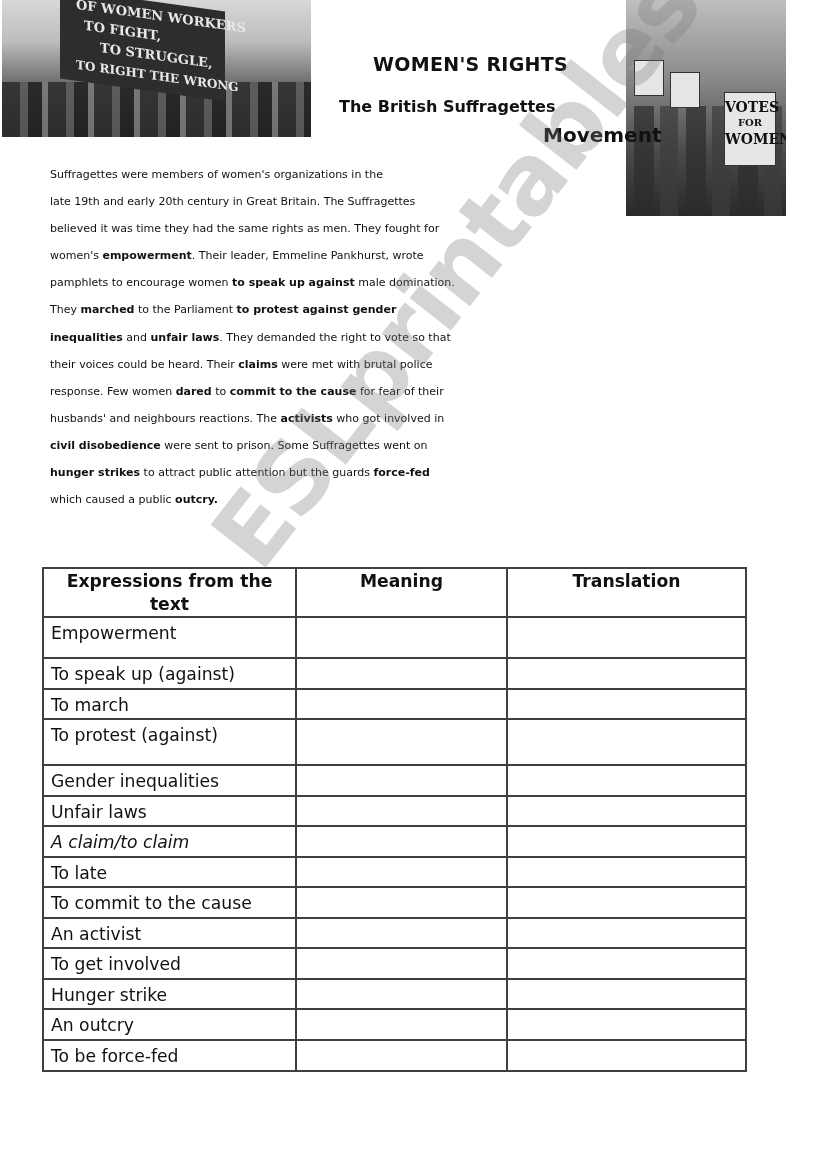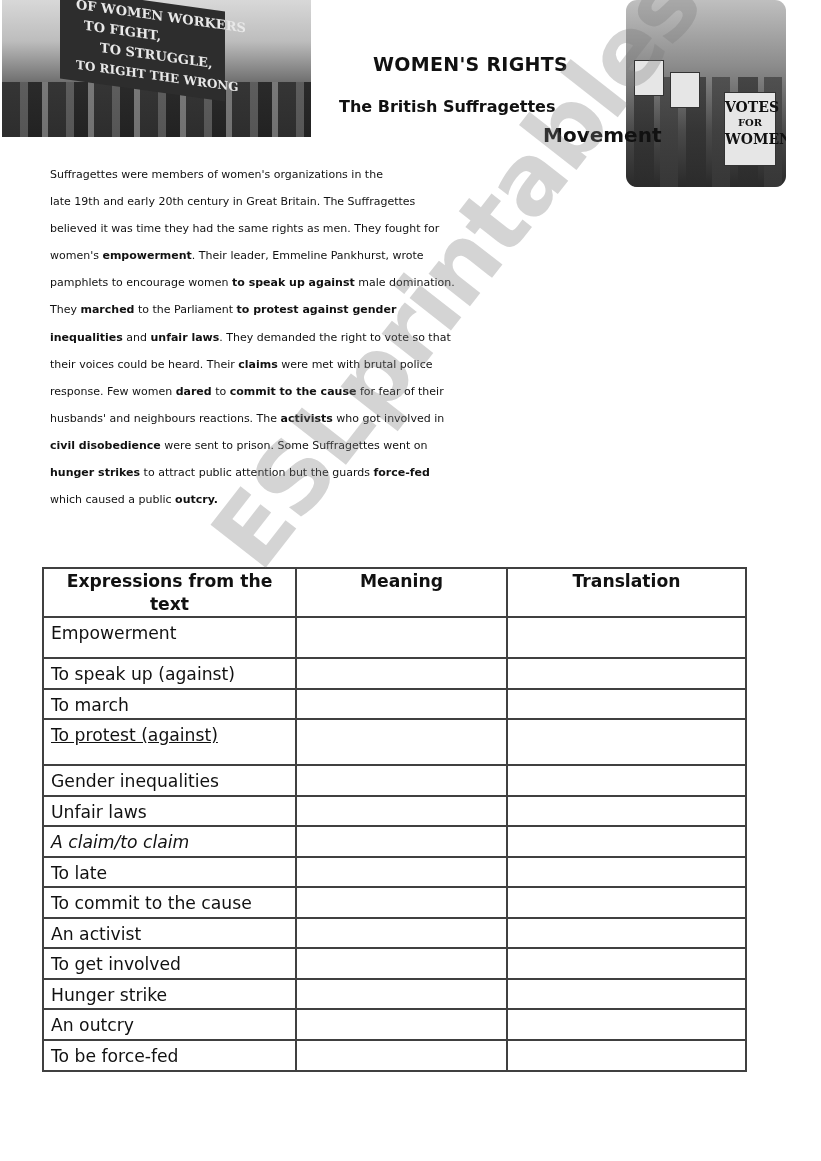--- a/index.html
+++ b/index.html
@@ -1,19 +1,19 @@
 <!DOCTYPE html>
 <html><head>
 <meta charset="utf-8">
 <style>
   html, body { margin: 0; padding: 0; background: #ffffff; }
   body { width: 821px; height: 1161px; position: relative; overflow: hidden; font-family: "DejaVu Sans", sans-serif; color: #111; }
   .photo { position: absolute; background: #8a8a8a; overflow: hidden; }
   .photo-left { left: 2px; top: 0; width: 309px; height: 137px; background: linear-gradient(180deg, #d8d8d8 0%, #bdbdbd 30%, #6f6f6f 60%, #3a3a3a 100%); }
-  .photo-right { left: 626px; top: 0; width: 160px; height: 187px; background: linear-gradient(180deg, #bfbfbf 0%, #8c8c8c 35%, #4a4a4a 70%, #2a2a2a 100%); border-radius: 11px; }
+  .photo-right { left: 626px; top: 0; width: 160px; height: 216px; background: linear-gradient(180deg, #bfbfbf 0%, #8c8c8c 35%, #4a4a4a 70%, #2a2a2a 100%); }
   .banner { position: absolute; left: 58px; top: 0; width: 165px; height: 90px; background: #2d2d2d; transform: skewY(8deg); color: #e8e8e8; font-family: "DejaVu Serif", serif; font-weight: bold; font-size: 13px; line-height: 20px; padding: 4px 0 0 16px; box-sizing: border-box; }
   .banner div { white-space: nowrap; }
   .crowd { position: absolute; left: 0; bottom: 0; width: 100%; height: 55px; background: repeating-linear-gradient(90deg, #2b2b2b 0 18px, #5a5a5a 18px 26px, #1e1e1e 26px 40px, #7a7a7a 40px 46px); opacity: 0.85; }
   .sign { position: absolute; background: #e6e6e6; border: 1px solid #333; color: #111; font-family: "DejaVu Serif", serif; font-weight: bold; text-align: center; }
   .sign-votes { left: 98px; top: 92px; width: 52px; height: 74px; font-size: 14px; line-height: 16px; padding-top: 6px; box-sizing: border-box; }
   .sign-small { width: 30px; height: 36px; font-size: 5px; line-height: 6px; padding-top: 3px; box-sizing: border-box; }
   .figures { position: absolute; left: 0; bottom: 0; width: 100%; height: 110px; background: repeating-linear-gradient(90deg, transparent 0 8px, #2c2c2c 8px 28px, transparent 28px 34px, #3c3c3c 34px 52px); opacity: 0.7; }
 
   .title { position: absolute; left: 373px; top: 53px; font-weight: bold; font-size: 19px; letter-spacing: 0.3px; }
   .subtitle1 { position: absolute; left: 339px; top: 97px; font-weight: bold; font-size: 16px; }
@@ -78,21 +78,21 @@
       <tr style="height: 31px;">
         <td style="height: 28px; box-sizing: border-box;">To speak up (against)</td>
         <td style="height: 28px; box-sizing: border-box;"></td>
         <td style="height: 28px; box-sizing: border-box;"></td>
       </tr>
       <tr style="height: 30px;">
         <td style="height: 27px; box-sizing: border-box;">To march</td>
         <td style="height: 27px; box-sizing: border-box;"></td>
         <td style="height: 27px; box-sizing: border-box;"></td>
       </tr>
-      <tr style="height: 46px; text-decoration: underline;">
+      <tr style="height: 46px;">
         <td style="height: 43px; box-sizing: border-box;">To protest (against)</td>
         <td style="height: 43px; box-sizing: border-box;"></td>
         <td style="height: 43px; box-sizing: border-box;"></td>
       </tr>
       <tr style="height: 31px;">
         <td style="height: 28px; box-sizing: border-box;">Gender inequalities</td>
         <td style="height: 28px; box-sizing: border-box;"></td>
         <td style="height: 28px; box-sizing: border-box;"></td>
       </tr>
       <tr style="height: 30px;">

